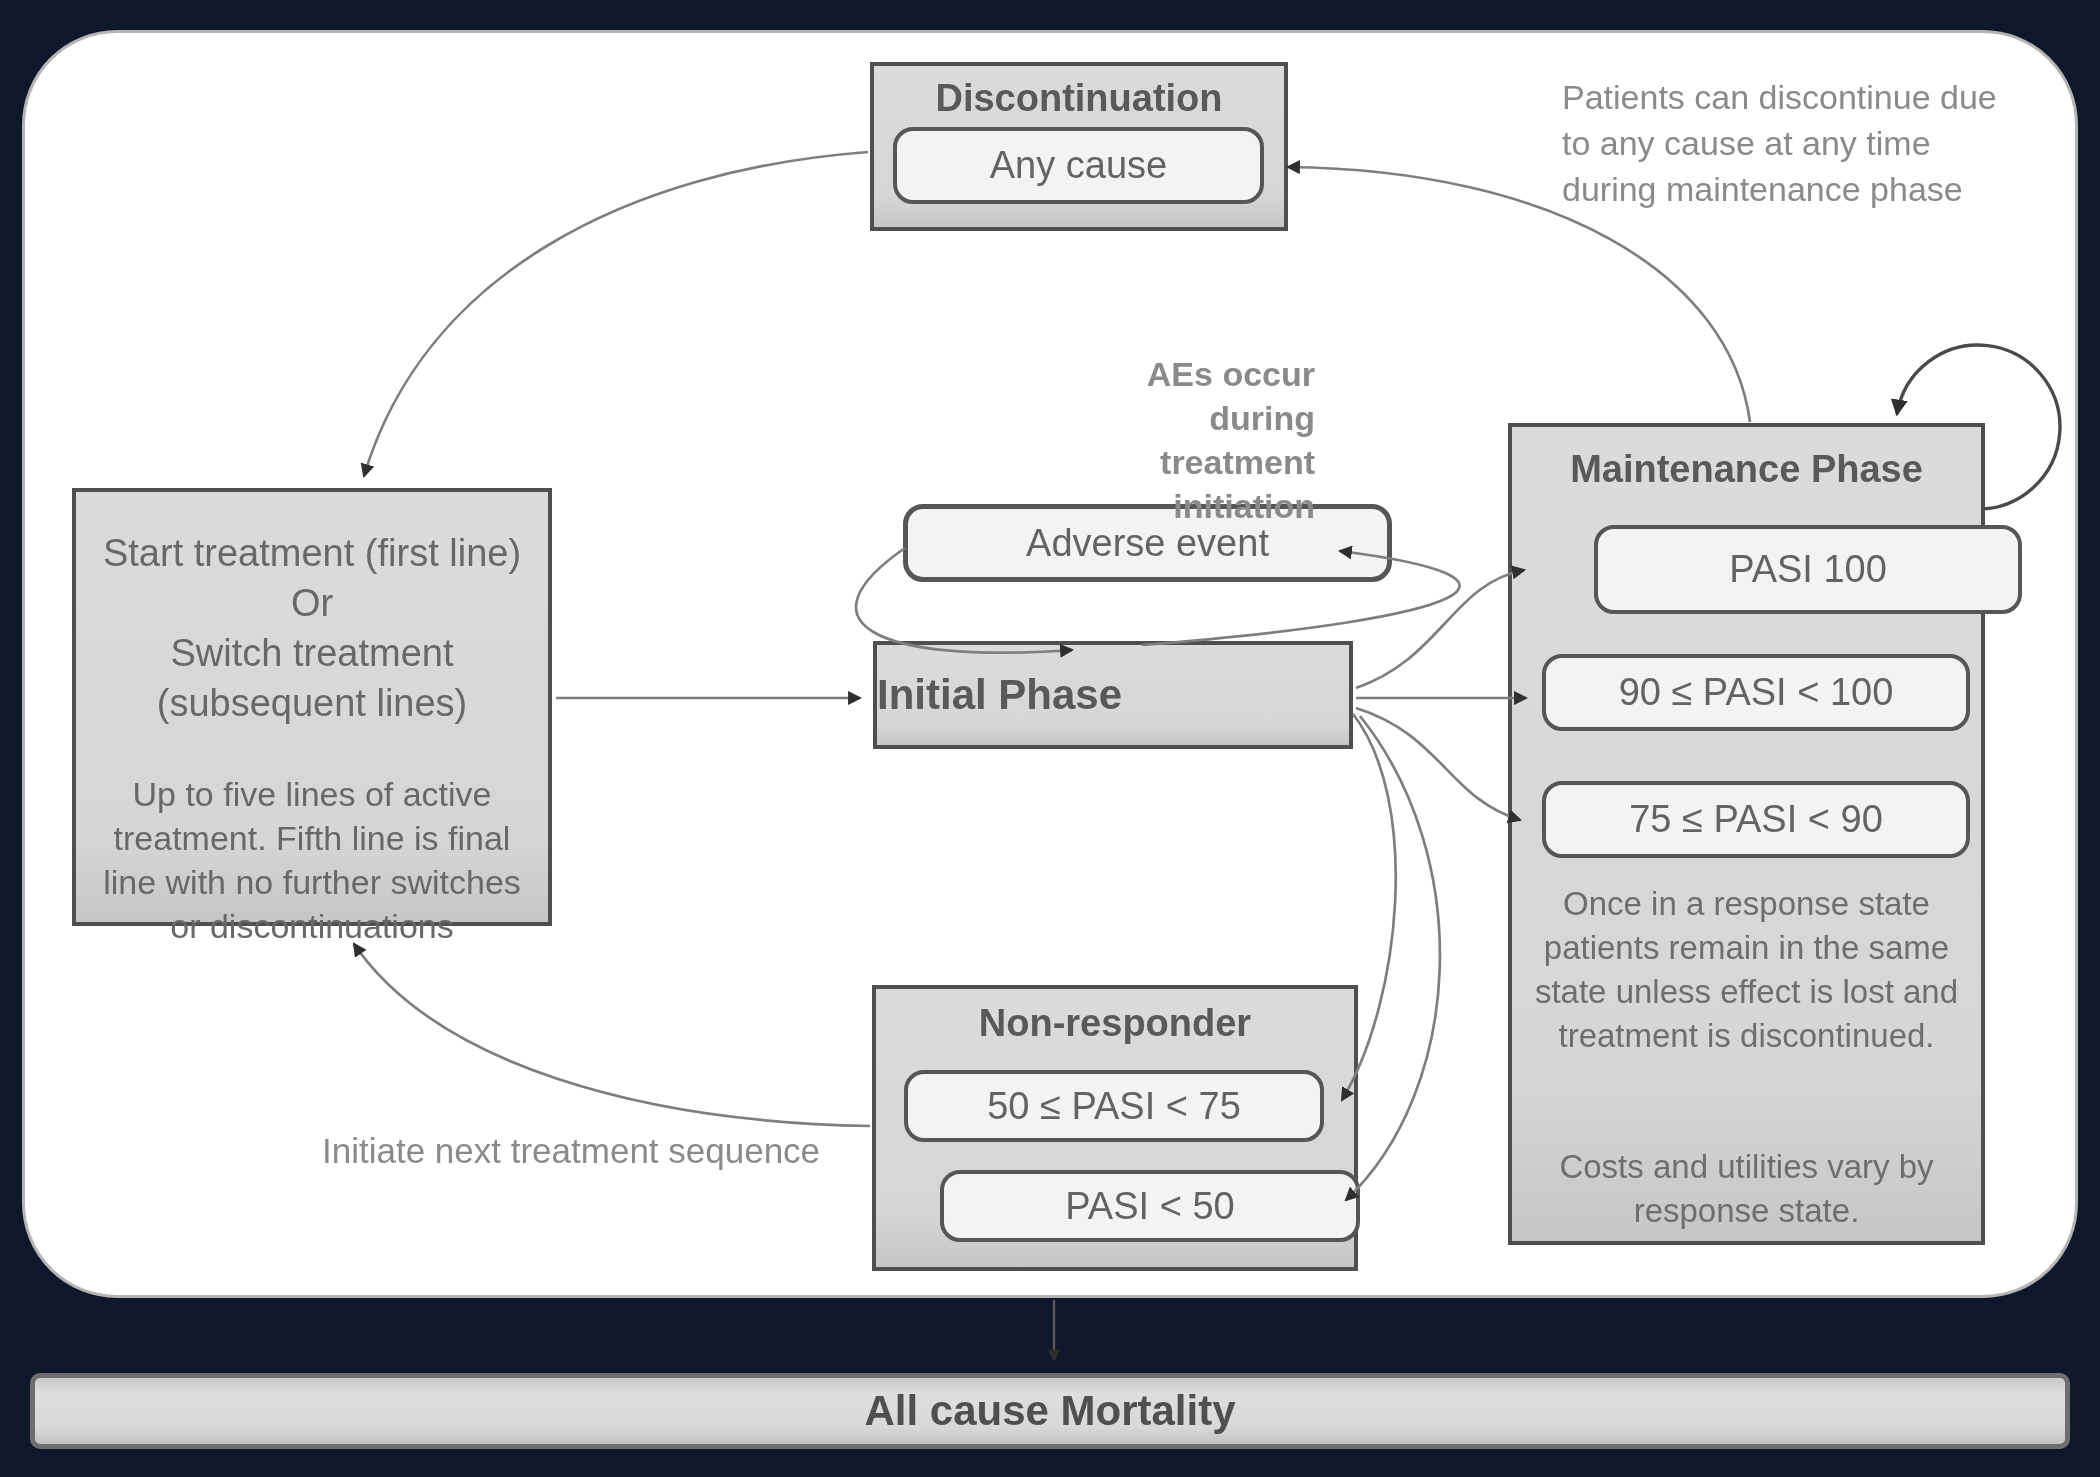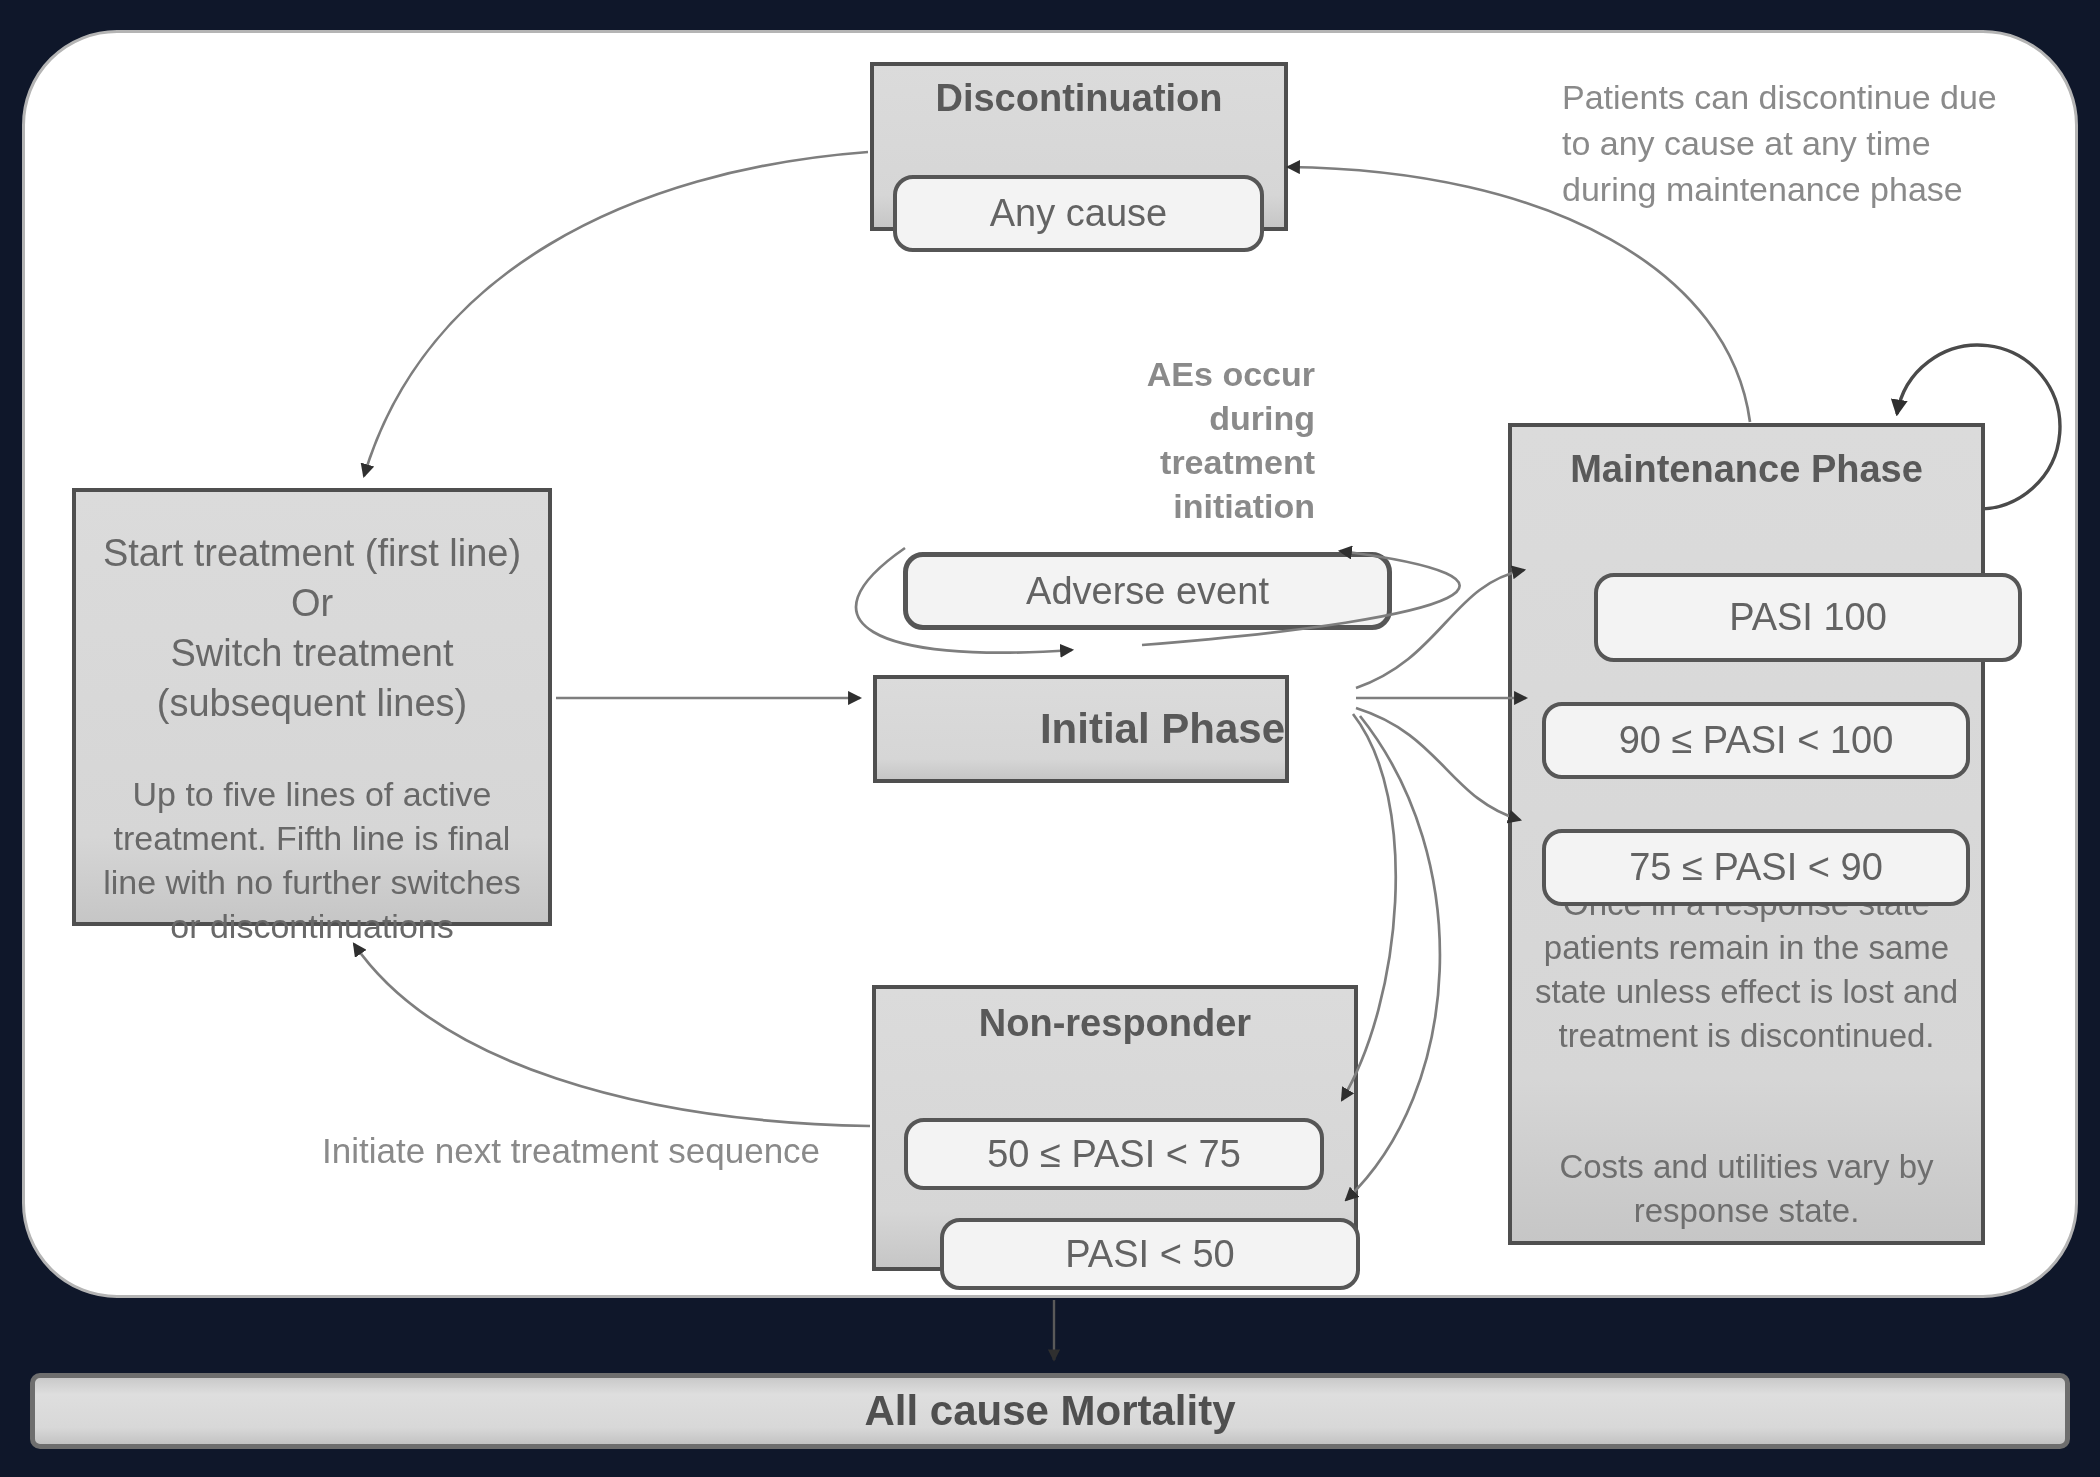--- a/index.html
+++ b/index.html
@@ -15,21 +15,21 @@
   .phase-box{
     position:absolute;background:linear-gradient(180deg,#dbdbdb 0%,#d6d6d6 80%,#c6c6c6 100%);
     border:4px solid #4f4f4f;box-sizing:border-box;
   }
   .box-title{
     text-align:center;font-weight:700;color:#595959;font-size:38px;line-height:44px;
   }
   .state-pill{
     position:absolute;background:#f3f3f3;border:4px solid #565656;border-radius:20px;
     box-sizing:border-box;display:flex;align-items:center;justify-content:center;
-    font-size:38px;color:#636363;margin-top:48px;
+    font-size:38px;color:#636363;
   }
   .note{position:absolute;color:#8a8a8a;font-size:34px;line-height:46px;}
   .note.right{text-align:right;font-weight:bold;}
   .inner-note{color:#6e6e6e;font-size:33px;line-height:44px;text-align:center;}
   .start-lines{font-size:38px;line-height:50px;text-align:center;color:#686868;}
   .start-note{font-size:34px;line-height:44px;text-align:center;color:#686868;margin-top:44px;}
   .mortality-bar{
     position:absolute;left:30px;top:1373px;width:2040px;height:76px;box-sizing:border-box;
     background:linear-gradient(180deg,#c9c9c9 0%,#dedede 25%,#d8d8d8 75%,#c3c3c3 100%);
     border:5px solid #6e6e6e;border-radius:10px;
@@ -80,21 +80,21 @@
     <span>Adverse event</span>
   </div>
 
   <div class="note right" style="left:1000px;top:352px;width:315px;line-height:44px;">
     <div>AEs occur</div>
     <div>during</div>
     <div>treatment</div>
     <div>initiation</div>
   </div>
 
-  <div class="phase-box" style="left:873px;top:675px;width:416px;height:108px;display:flex;align-items:center;justify-content:flex-end;">
+  <div class="phase-box" style="left:873px;top:641px;width:480px;height:108px;display:flex;align-items:center;justify-content:flex-start;">
     <span class="box-title" style="font-size:42px;">Initial Phase</span>
   </div>
 
   <div class="phase-box" style="left:1508px;top:423px;width:477px;height:822px;">
     <div class="box-title" style="margin-top:20px;">Maintenance Phase</div>
     <div class="inner-note" style="position:absolute;left:14px;right:14px;top:455px;">Once in a response state patients remain in the same state unless effect is lost and treatment is discontinued.</div>
     <div class="inner-note" style="position:absolute;left:14px;right:14px;top:718px;">Costs and utilities vary by response state.</div>
   </div>
   <div class="state-pill" style="left:1594px;top:525px;width:428px;height:89px;">
     <span>PASI 100</span>

